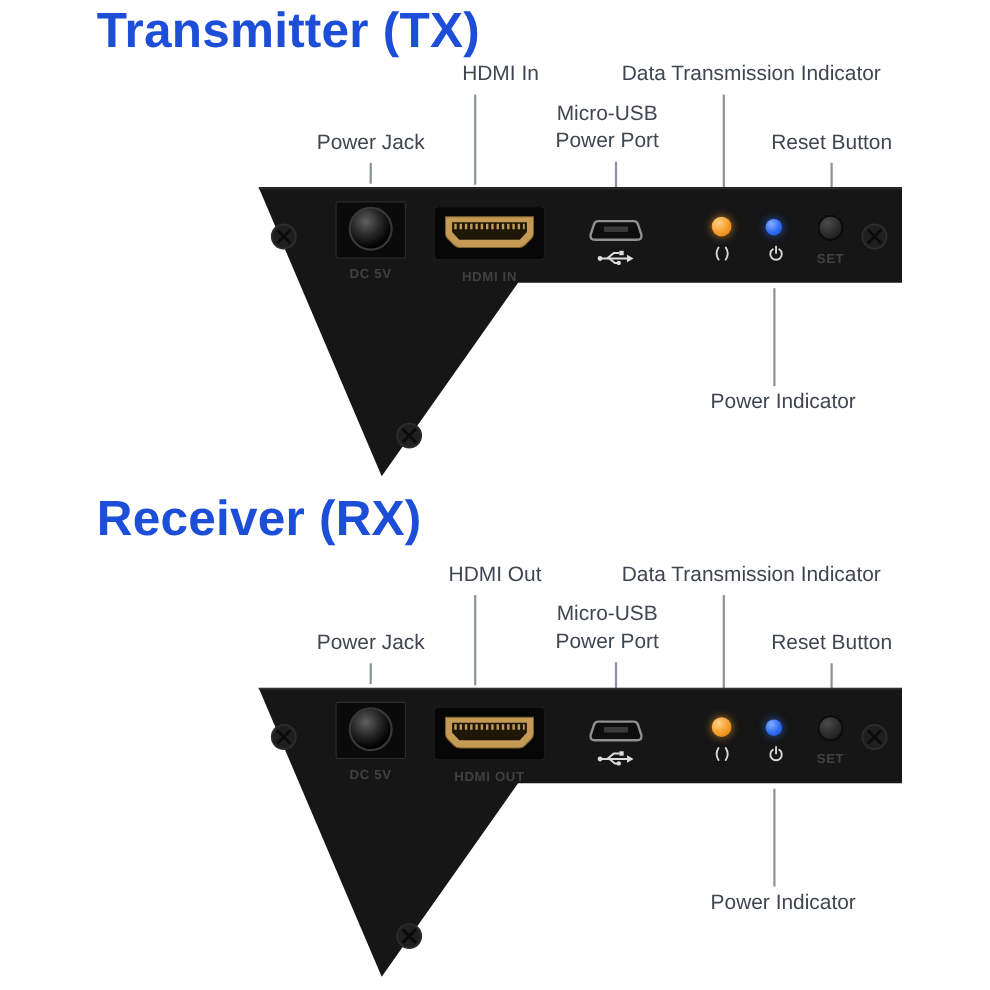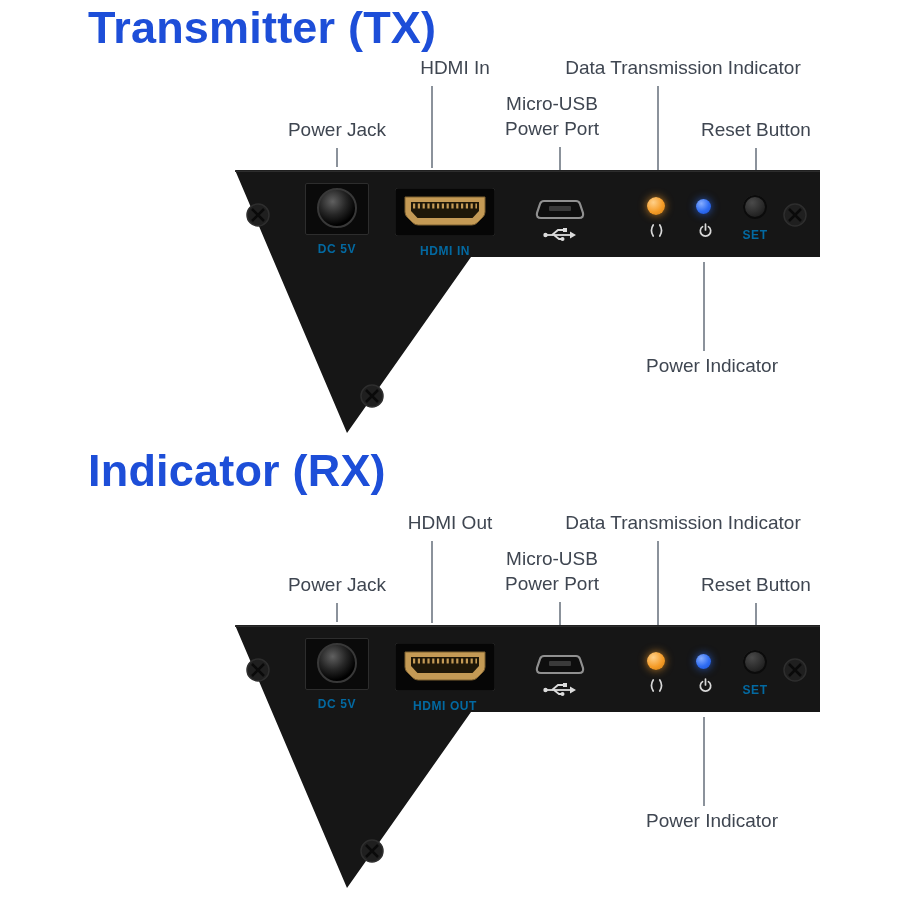--- a/index.html
+++ b/index.html
@@ -6,21 +6,21 @@
   html,body { width:900px; height:900px; }
   body { background:#ffffff; font-family:"Liberation Sans", sans-serif; position:relative; overflow:hidden; }
   .stage { position:absolute; left:0; top:0; width:900px; height:900px; background:#ffffff; }
   .unit { position:absolute; left:0; top:0; width:900px; }
   .title { position:absolute; font-size:45px; font-weight:700; color:#1d4ed8; letter-spacing:0.2px; white-space:nowrap; }
   .lbl { position:absolute; transform:translateX(-50%); font-size:19px; color:#3f4651; white-space:nowrap; }
   .leader { position:absolute; width:2px; background:#8b929b; }
   .device { position:absolute; width:585px; height:263px; }
   .device > * { position:absolute; }
   .body-svg { left:0; top:0; }
-  .plabel { color:#0369a1; font-size:12px; font-weight:700; text-align:center; letter-spacing:0.6px; }
+  .plabel { color:#404040; font-size:12px; font-weight:700; text-align:center; letter-spacing:0.6px; }
   .jack { width:64px; height:52px; background:#0a0a0a; border:1px solid #2d2d2d; border-radius:2px; }
   .jack-hole { width:40px; height:40px; border-radius:50%; margin:4px auto 0; background:radial-gradient(circle at 38% 32%, #606060, #262626 40%, #000 72%); border:2px solid #383838; }
   .led { border-radius:50%; }
   .led-data { width:18px; height:18px; background:radial-gradient(circle at 35% 30%, #ffd089, #f59c28 55%, #cf7d10); box-shadow:0 0 8px rgba(245,156,40,.75); }
   .led-power { width:15px; height:15px; background:radial-gradient(circle at 35% 30%, #86adff, #2e6cf2 55%, #1a4fd0); box-shadow:0 0 8px rgba(46,108,242,.75); }
   .resetbtn { width:24px; height:24px; border-radius:50%; background:radial-gradient(circle at 38% 32%, #4a4a4a, #1c1c1c 72%); box-shadow: inset 0 0 0 2px #0b0b0b; }
 </style>
 </head>
 <body>
 
@@ -105,21 +105,21 @@
         <path d="M4.6 3.6 a5.2 5.2 0 1 0 5.8 0" stroke="#d8d8d8" stroke-width="1.7" fill="none" stroke-linecap="round"></path>
         <line x1="7.5" y1="1" x2="7.5" y2="7" stroke="#d8d8d8" stroke-width="1.7" stroke-linecap="round"></line>
       </svg>
 
       <div class="resetbtn" style="left:508px;top:25px"></div>
       <div class="plabel" style="left:496px;top:58px;width:48px">SET</div>
     </div>
   </div>
 
   <div class="unit" style="top:455px">
-    <h1 class="title" style="left:88px;top:-10px">Indicator (RX)</h1>
+    <h1 class="title" style="left:88px;top:-10px">Receiver (RX)</h1>
 
     <div class="lbl" style="left:450px;top:57px">HDMI Out</div>
     <div class="lbl" style="left:683px;top:57px">Data Transmission Indicator</div>
     <div class="lbl" style="left:552px;top:93px">Micro-USB</div>
     <div class="lbl" style="left:552px;top:118px">Power Port</div>
     <div class="lbl" style="left:337px;top:119px">Power Jack</div>
     <div class="lbl" style="left:756px;top:119px">Reset Button</div>
     <div class="lbl" style="left:712px;top:355px">Power Indicator</div>
 
     <div class="leader" style="left:431px;top:86px;height:82px"></div>

